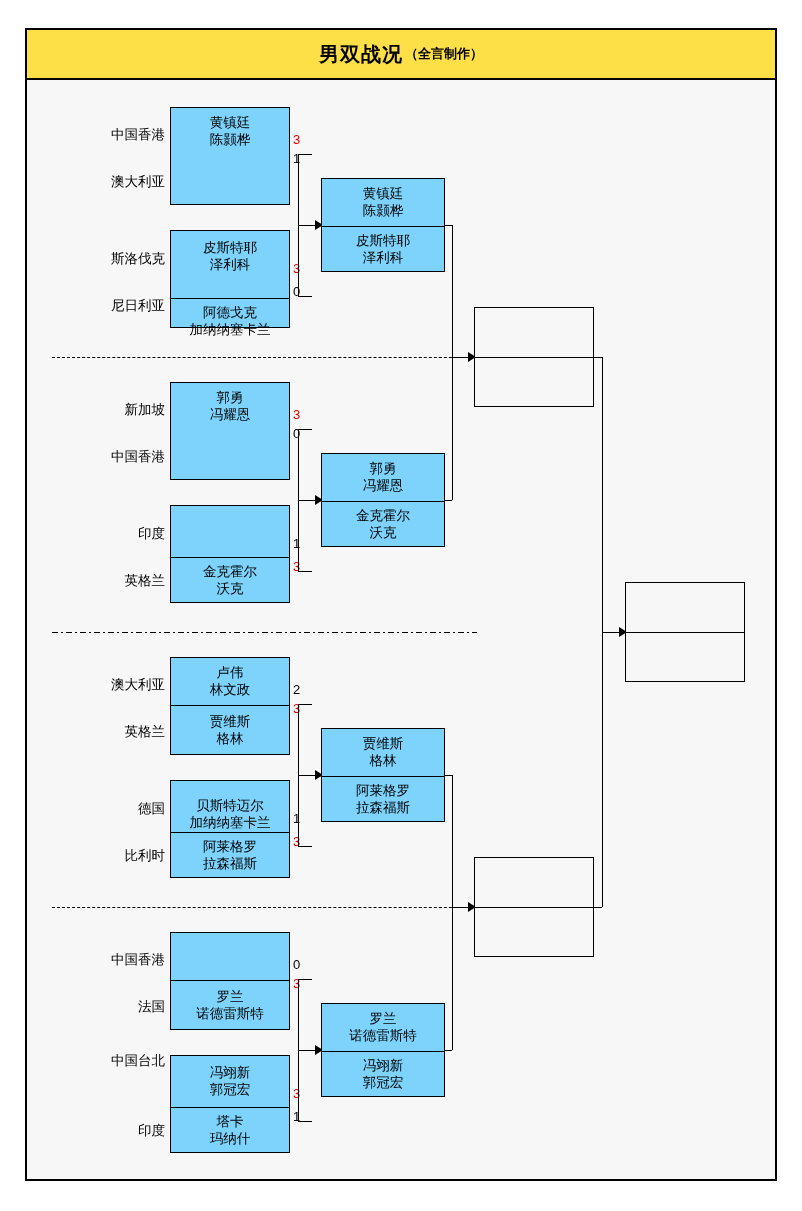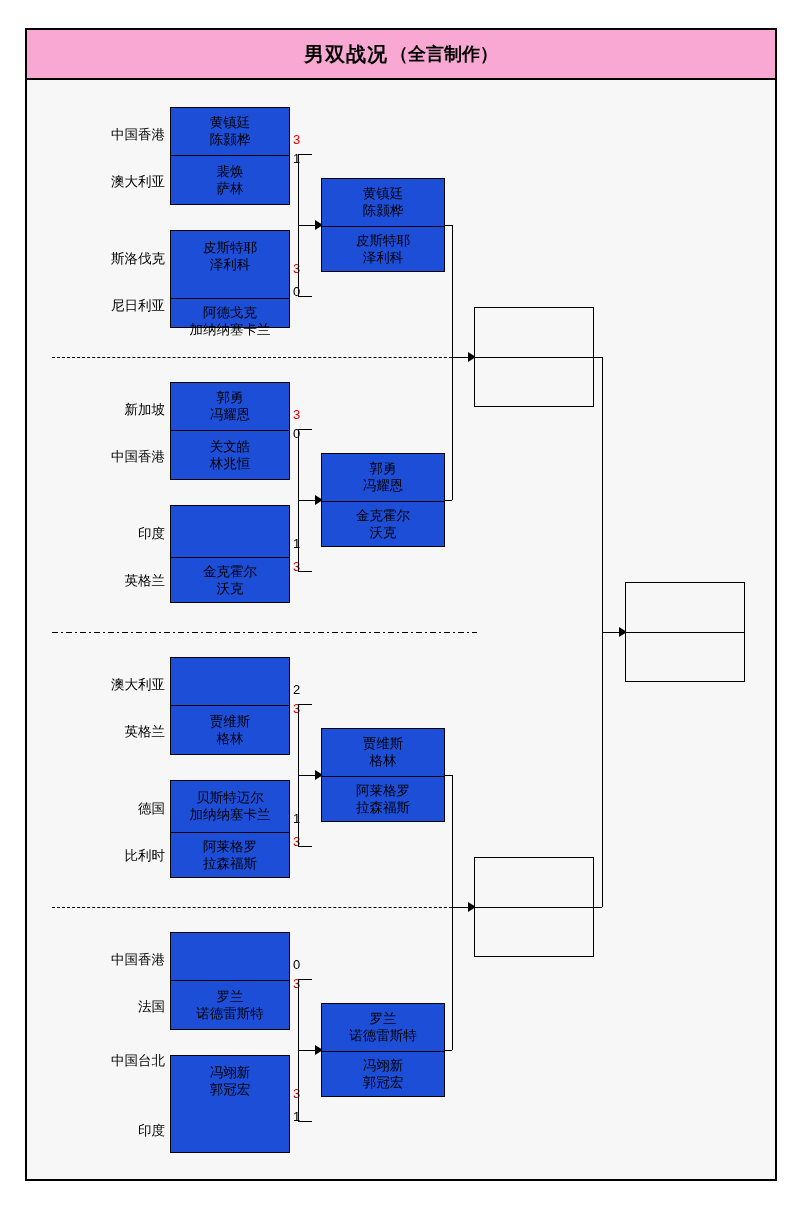--- a/index.html
+++ b/index.html
@@ -21,54 +21,54 @@
     left:25px; top:28px;
     width:752px; height:1153px;
     border:2px solid #000000;
     box-sizing:border-box;
     background:#f7f7f7;
   }
   #header{
     position:absolute;
     left:0; top:0;
     width:100%; height:50px;
-    background:#f9a8d4;
+    background:#fde047;
     border-bottom:2px solid #000000;
     box-sizing:border-box;
     display:flex;
     align-items:center;
     justify-content:center;
   }
   #title-main{
     font-size:20px;
     font-weight:bold;
     color:#000;
     letter-spacing:1px;
   }
   #title-sub{
-    font-size:18px;
+    font-size:13px;
     font-weight:bold;
     color:#000;
     margin-left:2px;
   }
   
   .country{
     position:absolute;
     font-size:13.5px;
     color:#000;
     text-align:right;
     white-space:nowrap;
     line-height:1;
   }
   
   .mbox{
     position:absolute;
     border:1px solid #000;
     box-sizing:border-box;
-    background:#1d4ed8;
+    background:#7dd3fc;
   }
   .mslot{
     position:absolute;
     left:0;
     width:100%;
     box-sizing:border-box;
     display:flex;
     flex-direction:column;
     align-items:center;
     justify-content:center;
@@ -136,24 +136,20 @@
 
     <div class="sep-dot" style="left:25px; top:327px; width:425px;"></div>
     <div class="sep-dashdot" style="left:25px; top:602px; width:425px;"></div>
     <div class="sep-dot" style="left:25px; top:877px; width:425px;"></div>
 
     <div class="mbox" style="left:143px; top:77px; width:120px; height:98px;">
       <div class="mslot top" style="top:0;height:47px;">
         <span>黄镇廷</span>
         <span>陈颢桦</span>
       </div>
-      <div class="mslot bot" style="top:47px;height:51px;">
-        <span>裴焕</span>
-        <span>萨林</span>
-      </div>
     </div>
     <div class="country" style="left:38px; top:98px; width:100px;">中国香港</div>
     <div class="country" style="left:38px; top:145px; width:100px;">澳大利亚</div>
     <div class="score win" style="left:266px; top:103px;">3</div>
     <div class="score" style="left:266px; top:122px;">1</div>
 
     <div class="mbox" style="left:143px; top:200px; width:120px; height:98px;">
       <div class="mslot top" style="top:0;height:51px;">
         <span>皮斯特耶</span>
         <span>泽利科</span>
@@ -166,54 +162,54 @@
     <div class="country" style="left:38px; top:222px; width:100px;">斯洛伐克</div>
     <div class="country" style="left:38px; top:269px; width:100px;">尼日利亚</div>
     <div class="score win" style="left:266px; top:232px;">3</div>
     <div class="score" style="left:266px; top:255px;">0</div>
 
     <div class="mbox" style="left:143px; top:352px; width:120px; height:98px;">
       <div class="mslot top" style="top:0;height:47px;">
         <span>郭勇</span>
         <span>冯耀恩</span>
       </div>
-      <div class="mslot bot" style="top:47px;height:51px;">
-        <span>关文皓</span>
-        <span>林兆恒</span>
-      </div>
     </div>
     <div class="country" style="left:38px; top:373px; width:100px;">新加坡</div>
     <div class="country" style="left:38px; top:420px; width:100px;">中国香港</div>
     <div class="score win" style="left:266px; top:378px;">3</div>
     <div class="score" style="left:266px; top:397px;">0</div>
 
     <div class="mbox" style="left:143px; top:475px; width:120px; height:98px;">
       <div class="mslot bot" style="top:51px;height:47px;">
         <span>金克霍尔</span>
         <span>沃克</span>
       </div>
     </div>
     <div class="country" style="left:38px; top:497px; width:100px;">印度</div>
     <div class="country" style="left:38px; top:544px; width:100px;">英格兰</div>
     <div class="score" style="left:266px; top:507px;">1</div>
     <div class="score win" style="left:266px; top:530px;">3</div>
 
     <div class="mbox" style="left:143px; top:627px; width:120px; height:98px;">
+      <div class="mslot top" style="top:0;height:47px;">
+        <span>卢伟</span>
+        <span>林文政</span>
+      </div>
       <div class="mslot bot" style="top:47px;height:51px;">
         <span>贾维斯</span>
         <span>格林</span>
       </div>
     </div>
     <div class="country" style="left:38px; top:648px; width:100px;">澳大利亚</div>
     <div class="country" style="left:38px; top:695px; width:100px;">英格兰</div>
     <div class="score" style="left:266px; top:653px;">2</div>
     <div class="score win" style="left:266px; top:672px;">3</div>
 
     <div class="mbox" style="left:143px; top:750px; width:120px; height:98px;">
-      <div class="mslot top" style="top:0;height:51px;">
+      <div class="mslot top" style="top:0;height:51px;justify-content:flex-end;">
         <span>贝斯特迈尔</span>
         <span>加纳纳塞卡兰</span>
       </div>
       <div class="mslot bot" style="top:51px;height:47px;">
         <span>阿莱格罗</span>
         <span>拉森福斯</span>
       </div>
     </div>
     <div class="country" style="left:38px; top:772px; width:100px;">德国</div>
     <div class="country" style="left:38px; top:819px; width:100px;">比利时</div>
@@ -228,20 +224,24 @@
     </div>
     <div class="country" style="left:38px; top:923px; width:100px;">中国香港</div>
     <div class="country" style="left:38px; top:970px; width:100px;">法国</div>
     <div class="score" style="left:266px; top:928px;">0</div>
     <div class="score win" style="left:266px; top:947px;">3</div>
 
     <div class="mbox" style="left:143px; top:1025px; width:120px; height:98px;">
       <div class="mslot top" style="top:0;height:51px;">
         <span>冯翊新</span>
         <span>郭冠宏</span>
+      </div>
+      <div class="mslot bot" style="top:51px;height:47px;">
+        <span>塔卡</span>
+        <span>玛纳什</span>
       </div>
     </div>
     <div class="country" style="left:38px; top:1024px; width:100px;">中国台北</div>
     <div class="country" style="left:38px; top:1094px; width:100px;">印度</div>
     <div class="score win" style="left:266px; top:1057px;">3</div>
     <div class="score" style="left:266px; top:1080px;">1</div>
 
     <div class="vline" style="left:271px; top:124px; height:142px;"></div>
     <div class="hline" style="left:271px; top:124px; width:14px;"></div>
     <div class="hline" style="left:271px; top:266px; width:14px;"></div>

